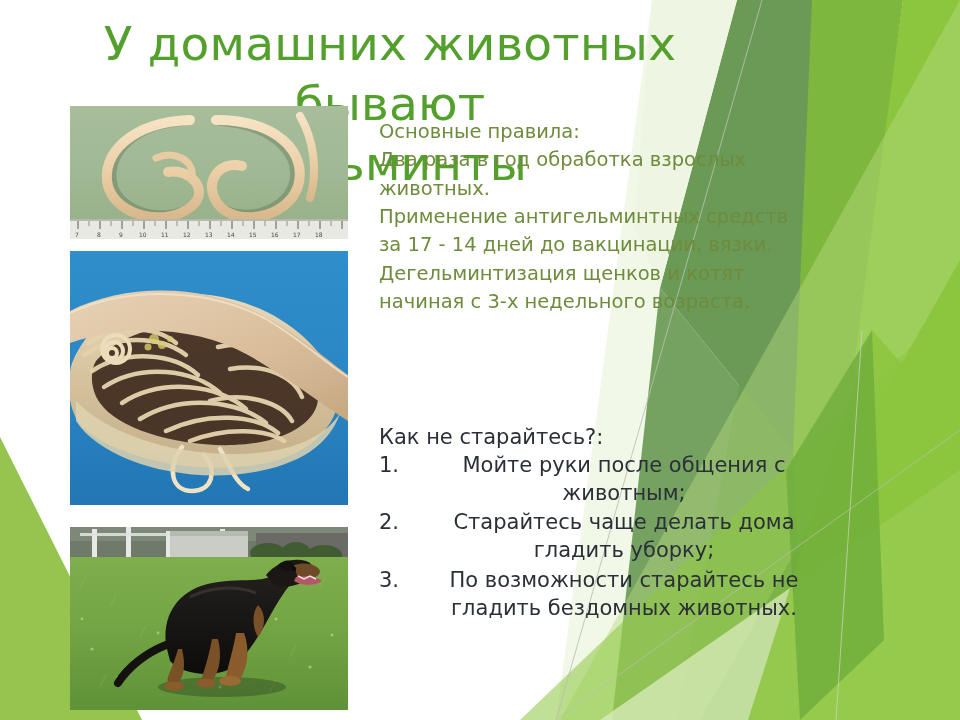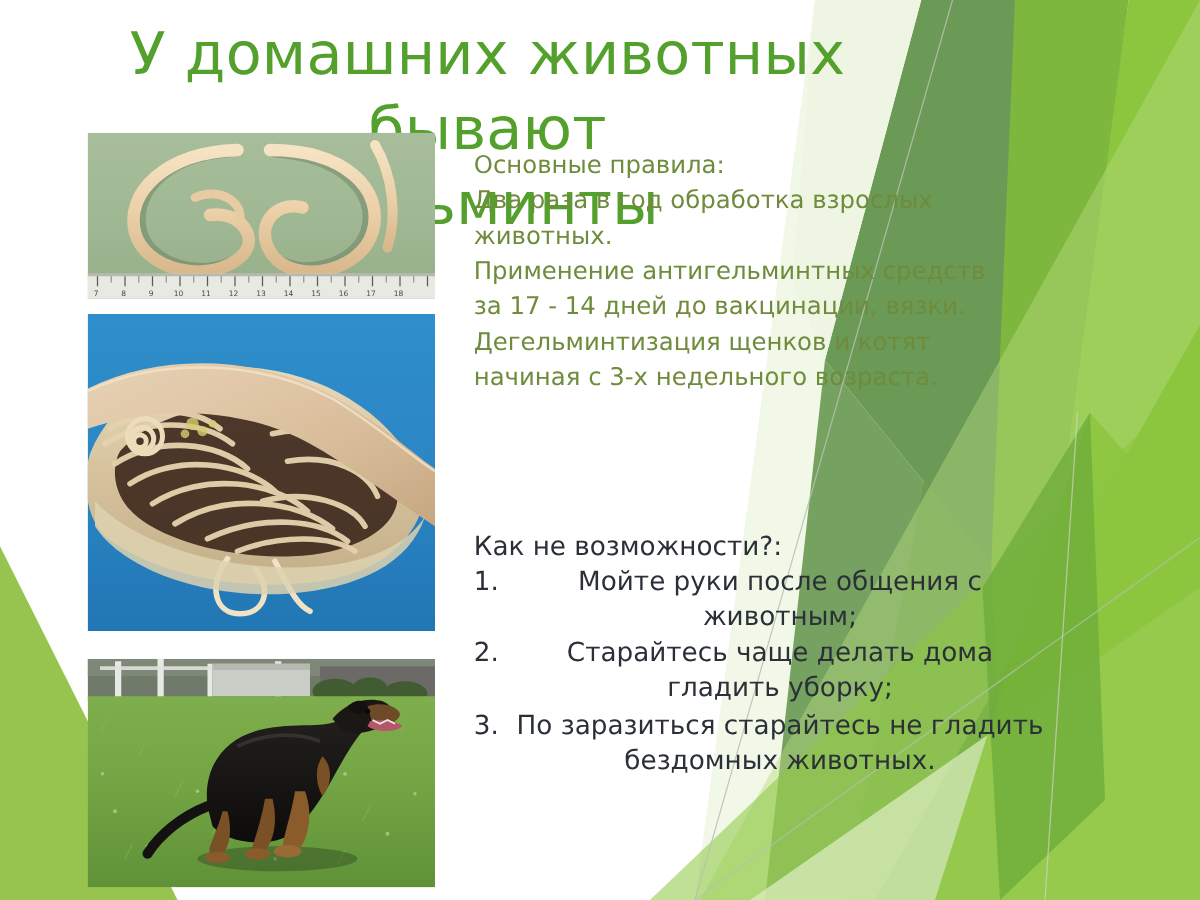--- a/index.html
+++ b/index.html
@@ -343,29 +343,29 @@
   </div>
 
   <div id="rules">Основные правила:
 Два раза в год обработка взрослых
 животных.
 Применение антигельминтных средств
 за 17 - 14 дней до вакцинации, вязки.
 Дегельминтизация щенков и котят
 начиная с 3-х недельного возраста.</div>
 
-  <div id="prevent-heading">Как не возможности?:</div>
+  <div id="prevent-heading">Как не старайтесь?:</div>
   <ol id="prevent-list">
     <li>
       <span class="num">1.</span>
       <span class="txt">Мойте руки после общения с животным;</span>
     </li>
     <li>
       <span class="num">2.</span>
       <span class="txt">Старайтесь чаще делать дома гладить уборку;</span>
     </li>
     <li>
       <span class="num">3.</span>
-      <span class="txt">По заразиться старайтесь не гладить бездомных животных.</span>
+      <span class="txt">По возможности старайтесь не гладить бездомных животных.</span>
     </li>
   </ol>
 
 </div>
 
 </body></html>

